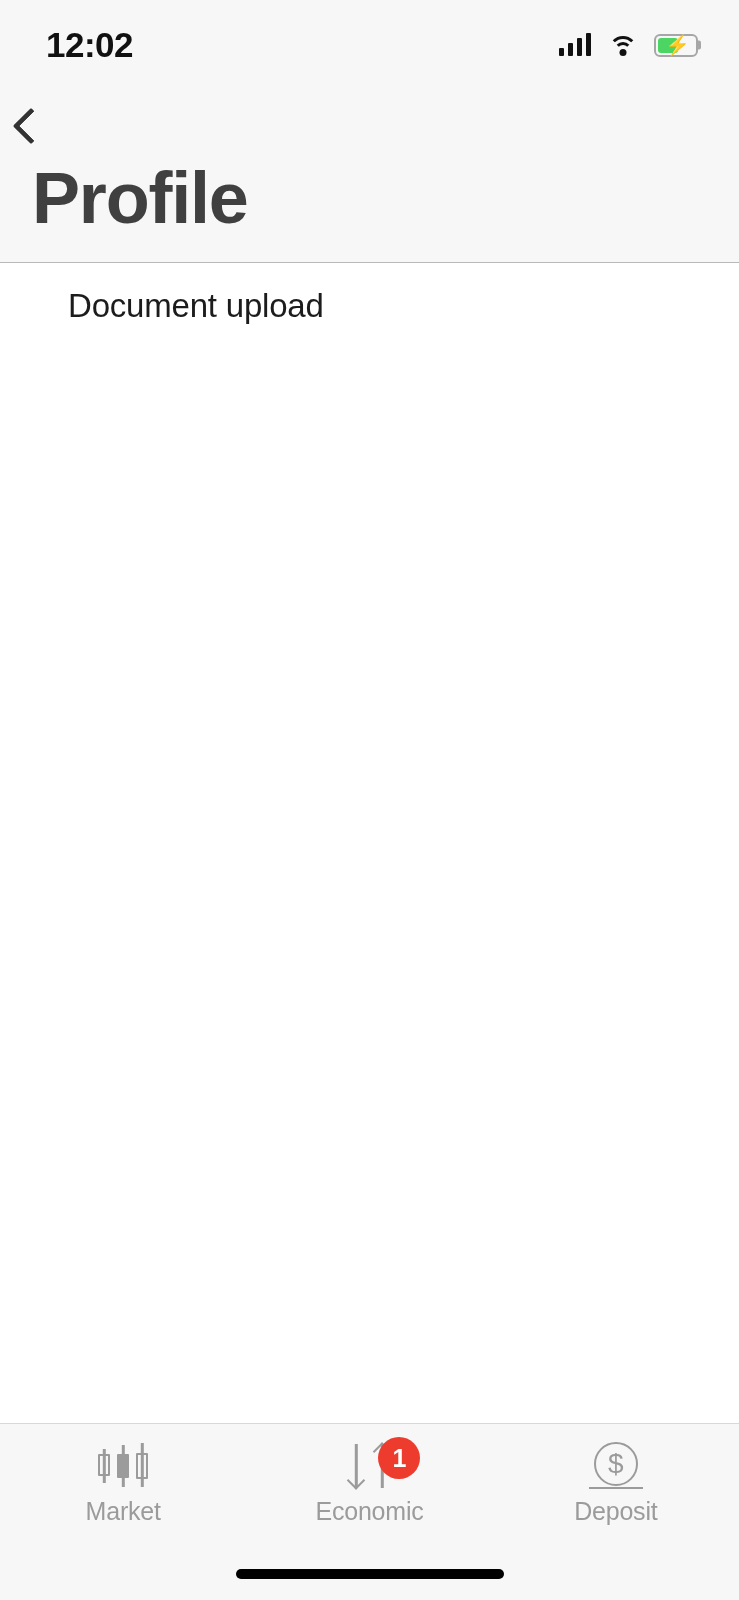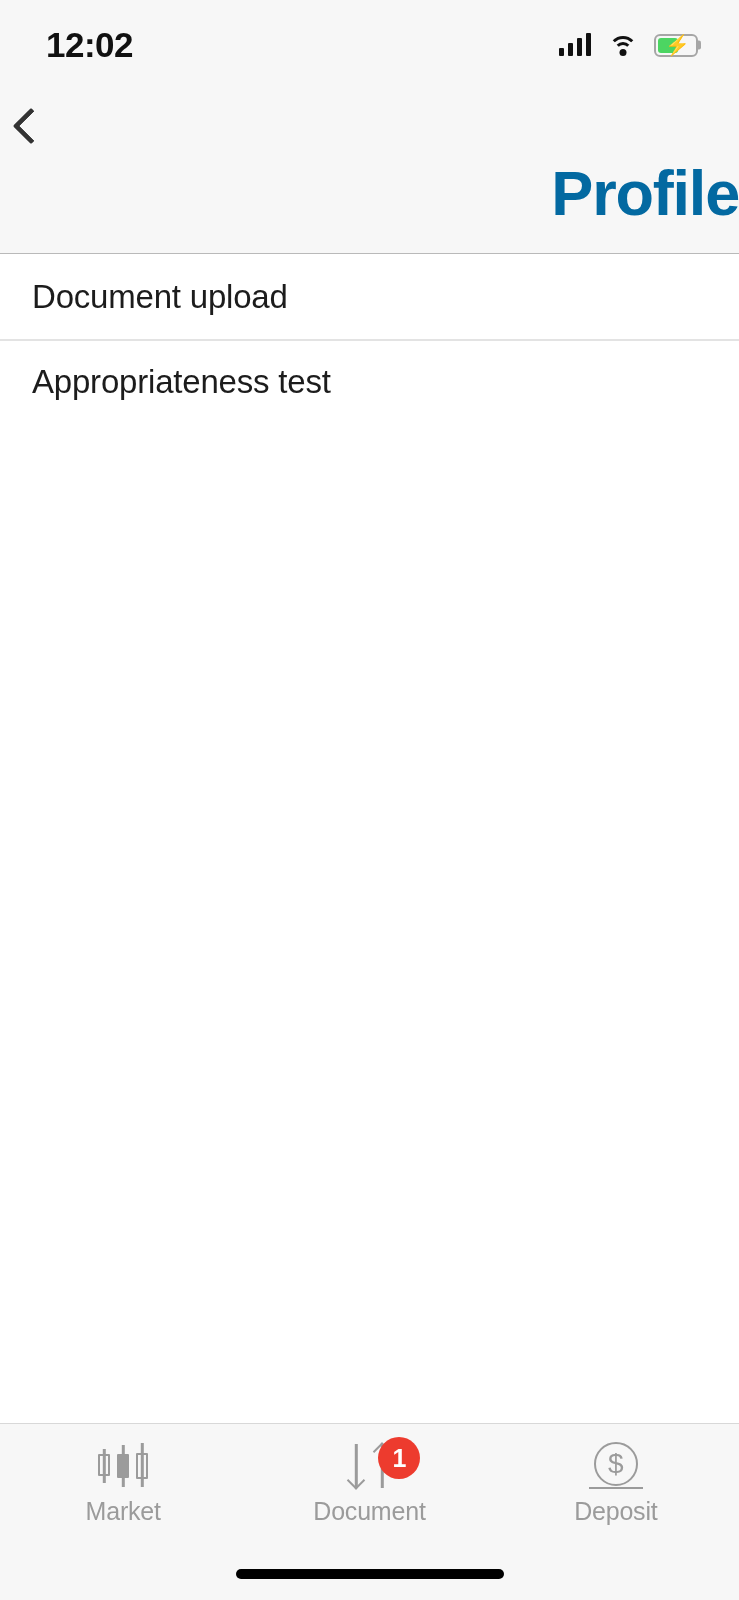--- a/index.html
+++ b/index.html
@@ -85,34 +85,34 @@
     cursor:pointer;
   }
   .chev {
     width:26px; height:26px;
     border-left:5px solid #333333;
     border-bottom:5px solid #333333;
     transform:rotate(45deg);
     border-radius:2px;
   }
   .page-title {
-    font-size:63px;
+    font-size:72px;
     font-weight:700;
-    color:#0369a1;
+    color:#404040;
     letter-spacing:-1.2px;
     padding:0 0 22px 32px;
     line-height:1.0;
-    text-align:right;
   }
 
   
   .list {
     background:#ffffff;
     flex:1 1 auto;
     overflow:hidden;
+    margin-left:36px;
   }
   .list-item {
     height:85px;
     display:flex; align-items:center;
     padding-left:32px;
     background:#ffffff;
     cursor:pointer;
     position:relative;
   }
   .list-item + .list-item::before {
@@ -256,23 +256,20 @@
     <div class="back-btn">
       <span class="chev"></span>
     </div>
     <div class="page-title">Profile</div>
   </div>
 
   <div class="list">
     <div class="list-item">
       <span class="list-item-label">Document upload</span>
     </div>
-    <div class="list-item">
-      <span class="list-item-label">Appropriateness test</span>
-    </div>
   </div>
 
   <div class="tabbar">
 
     <div class="tab">
       <div class="tab-icon-wrap">
         <div class="candles">
           <div class="candle c1">
               <span class="wick"></span>
               <span class="body"></span>
@@ -297,21 +294,21 @@
               <span class="shaft"></span>
               <span class="head"></span>
             </div>
           <div class="arrow up">
               <span class="shaft"></span>
               <span class="head"></span>
             </div>
         </div>
         <div class="badge">1</div>
       </div>
-      <div class="tab-label">Document</div>
+      <div class="tab-label">Economic</div>
     </div>
 
     <div class="tab">
       <div class="tab-icon-wrap">
         <div class="coin">
           <span class="ring"></span>
           <span class="dollar">$</span>
           <span class="base"></span>
         </div>
       </div>

